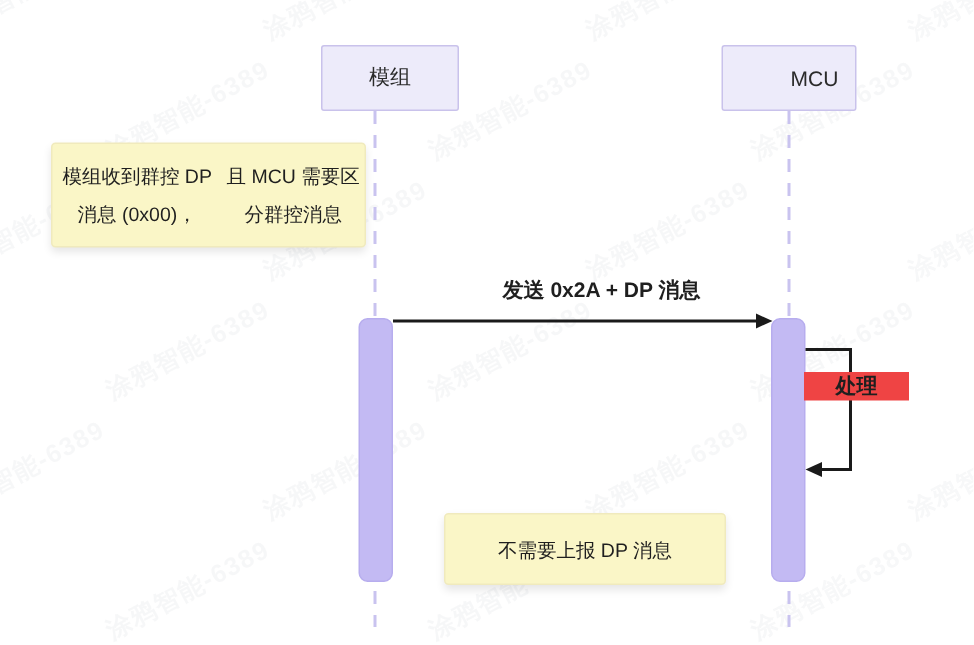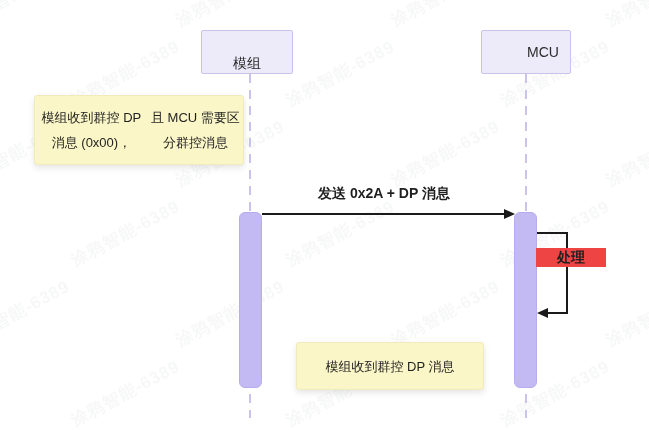--- a/index.html
+++ b/index.html
@@ -37,21 +37,21 @@
     background: var(--participant-fill, #EDEBFA);
     border: 1.5px solid var(--participant-border, #C9C2EB);
     border-radius: 2px;
     display: flex;
     align-items: center;
     justify-content: center;
     font-size: 14px;
     color: #2b2b2b;
     z-index: 3;
   }
-  .participant.left  { left: 201px; width: 92px; align-items: flex-end; }
+  .participant.left  { left: 214px; width: 92px; }
   .participant.right { left: 481px; width: 90px; padding-left: 34px; }
 
   
   .lifeline {
     position: absolute;
     top: 74px;
     width: 2px;
     height: 344px;
     background: repeating-linear-gradient(
       to bottom,
@@ -109,21 +109,21 @@
     position: absolute;
     left: 504px; top: 209px;
     width: 0; height: 0;
     border-left: 11px solid var(--arrow, #1a1a1a);
     border-top: 5px solid transparent;
     border-bottom: 5px solid transparent;
     z-index: 6;
   }
   .msg1-label {
     position: absolute;
-    left: 258px; top: 185px;
+    left: 275px; top: 185px;
     width: 252px;
     text-align: center;
     font-size: 14px;
     font-weight: 700;
     color: #1f1f1f;
     z-index: 6;
   }
 
   
   .loop-top    { position: absolute; left: 537px; top: 232px; width: 31px; height: 2px; background: var(--arrow, #1a1a1a); z-index: 6; }
@@ -204,16 +204,16 @@
 
   <div class="loop-top"></div>
   <div class="loop-vert"></div>
   <div class="loop-bottom"></div>
   <div class="arrowhead-left"></div>
   <div class="loop-label">
     <div>处理</div>
   </div>
 
   <div class="note note2">
-    <div>模组收到群控 DP 消息</div>
+    <div>不需要上报 DP 消息</div>
   </div>
 
 </div>
 
 </body></html>

